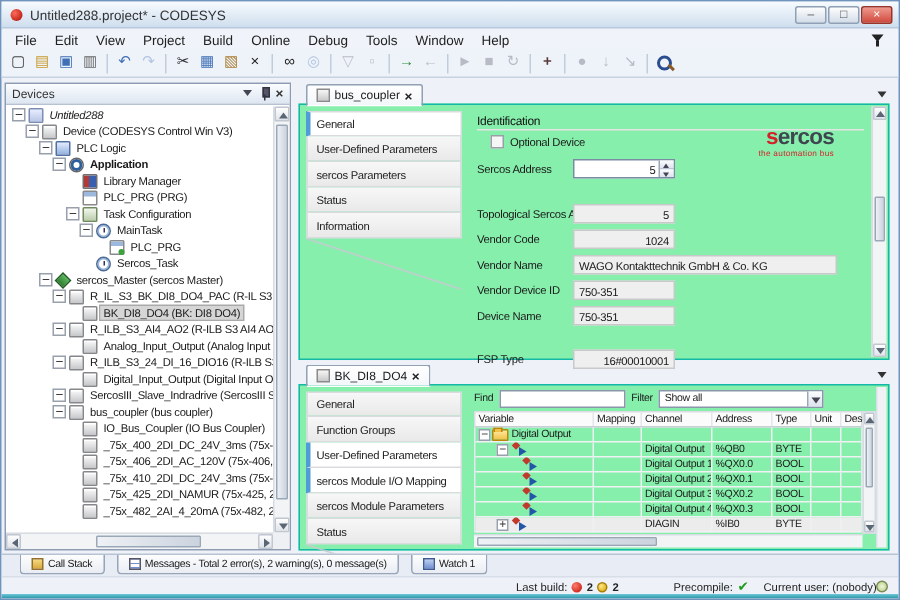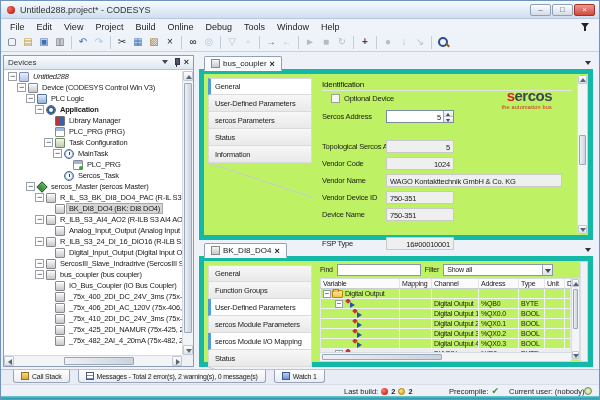--- a/index.html
+++ b/index.html
@@ -80,21 +80,21 @@
   .egroup-top{position:absolute;left:0;top:2px;right:0;height:185px}
   .egroup-bot{position:absolute;left:0;top:189px;right:0;bottom:0}
   .tabrow{position:absolute;left:2px;top:0;right:4px;height:15px}
   .doctab{position:absolute;left:5px;bottom:-1px;height:15px;display:inline-flex;align-items:center;gap:3px;
     background:linear-gradient(#ffffff,#f3f6fa);border:1px solid #93a1b4;border-bottom:1px solid #fff;
     border-radius:2px 2px 0 0;padding:0 6px;font-size:8px;z-index:2}
   .dticon{width:9px;height:9px;background:linear-gradient(#f6f6f6,#c9c9c9);border:1px solid #8a8a8a;flex:none}
   .tabx{font-size:9px;line-height:8px;color:#222;font-weight:bold}
   .tabdrop{position:absolute;right:0;bottom:3px;width:9px;height:8px}
   .tabdrop::before{content:"";position:absolute;left:1px;top:2px;border-left:3.5px solid transparent;border-right:3.5px solid transparent;border-top:4px solid #333}
-  .ebody{position:absolute;left:2px;top:14px;right:4px;bottom:0;background:#bef264;border:5px solid #14b8a6}
+  .ebody{position:absolute;left:2px;top:14px;right:4px;bottom:0;background:#86efac;border:1px solid #14b8a6}
   .cats{position:absolute;left:4px;top:4px;width:104px}
   .cats::after{content:"";position:absolute;left:0;right:0;top:100%;height:34px;
     background:linear-gradient(to left bottom,transparent calc(50% - 1px),#c7cbd1 50%,transparent calc(50% + 1px))}
   .cat{height:17px;display:flex;align-items:center;padding-left:6px;font-size:7.5px;letter-spacing:-0.2px;
     background:linear-gradient(#f7f7f8,#e9e9ea);border:1px solid #d9dbde;border-top:none;color:#222}
   .cat:first-child{border-top:1px solid #d9dbde}
   .cat.accent{background:#fff;border-left:3px solid #4f9cd8;padding-left:4px}
   
   .form{position:absolute;left:118px;top:0;right:12px;bottom:0;font-size:7.5px;letter-spacing:-0.2px}
   .gtitle{position:absolute;left:0px;top:6px;font-size:8px;color:#111}
@@ -537,25 +537,25 @@
         <div class="cats" id="cats-bot-mount">
             <div class="cat">
     <span>General</span>
   </div>
             <div class="cat">
     <span>Function Groups</span>
   </div>
             <div class="cat accent">
     <span>User-Defined Parameters</span>
   </div>
+            <div class="cat accent">
+    <span>sercos Module I/O Mapping</span>
+  </div>
             <div class="cat">
     <span>sercos Module Parameters</span>
-  </div>
-            <div class="cat accent">
-    <span>sercos Module I/O Mapping</span>
   </div>
             <div class="cat">
     <span>Status</span>
   </div>
           </div>
         <div class="map">
           <div class="findrow">
             <span class="findlbl">Find</span>
             <input class="findinput" style="">
             <span class="filtlbl">Filter</span>

